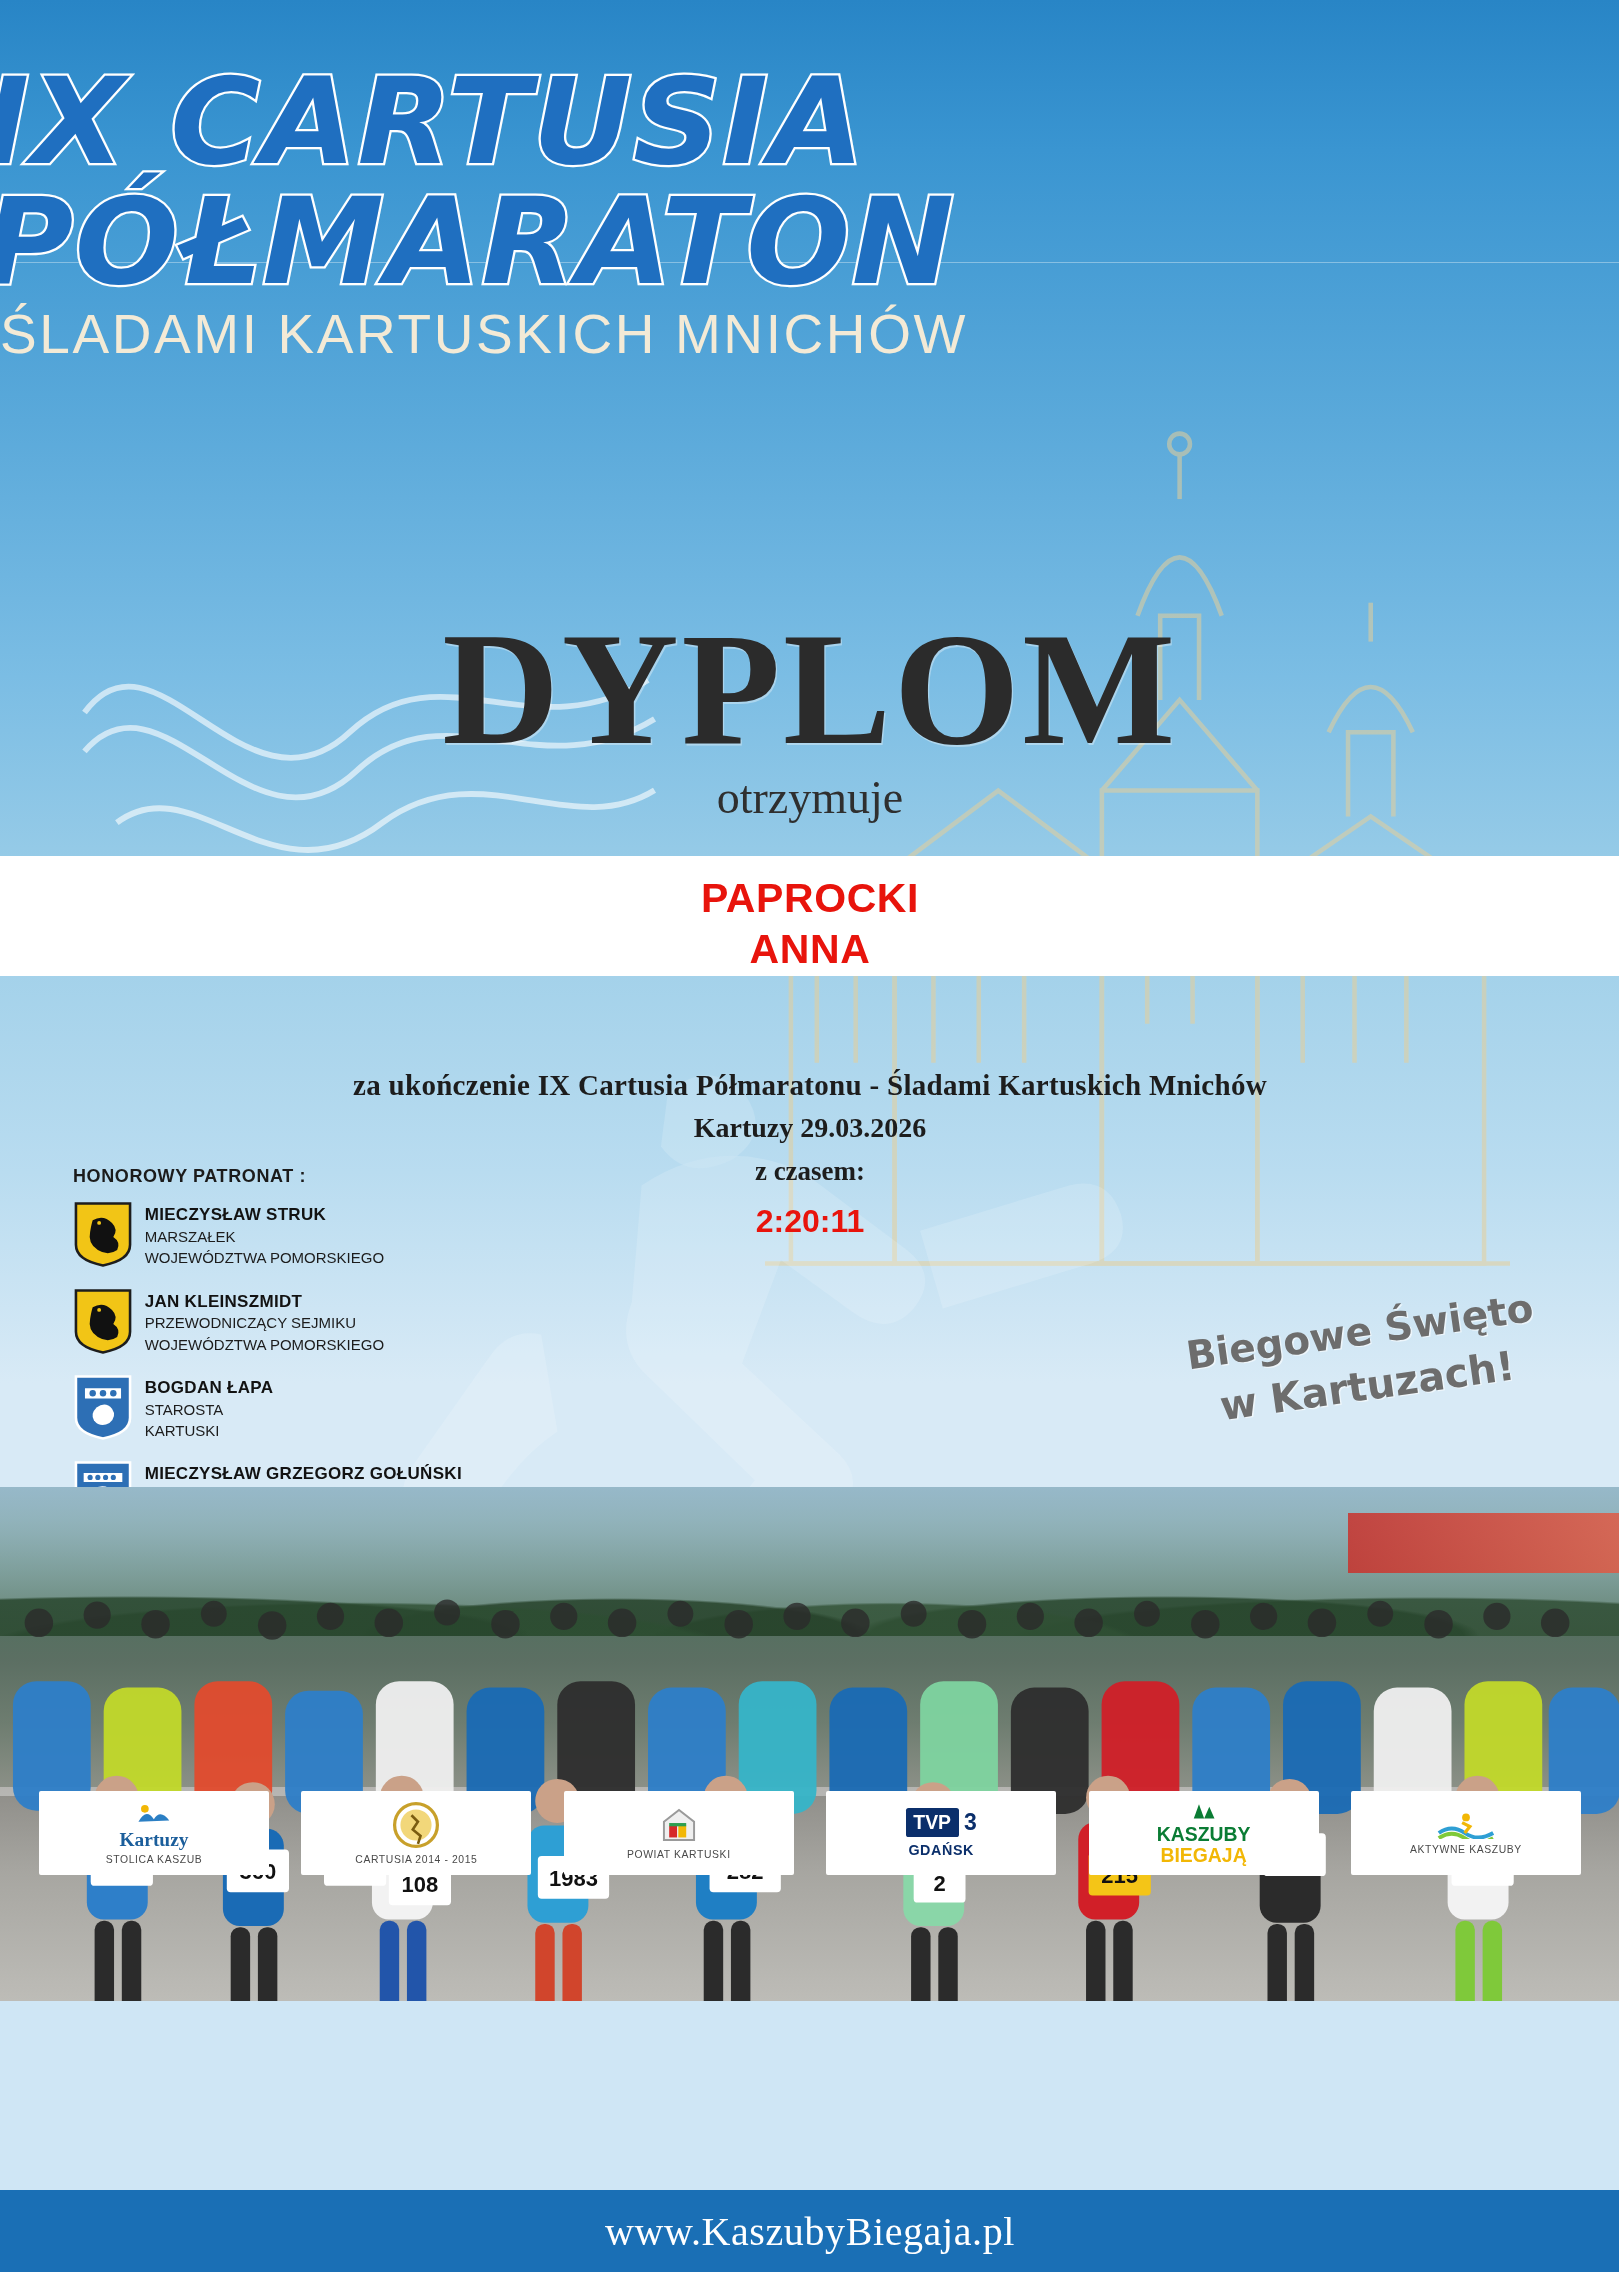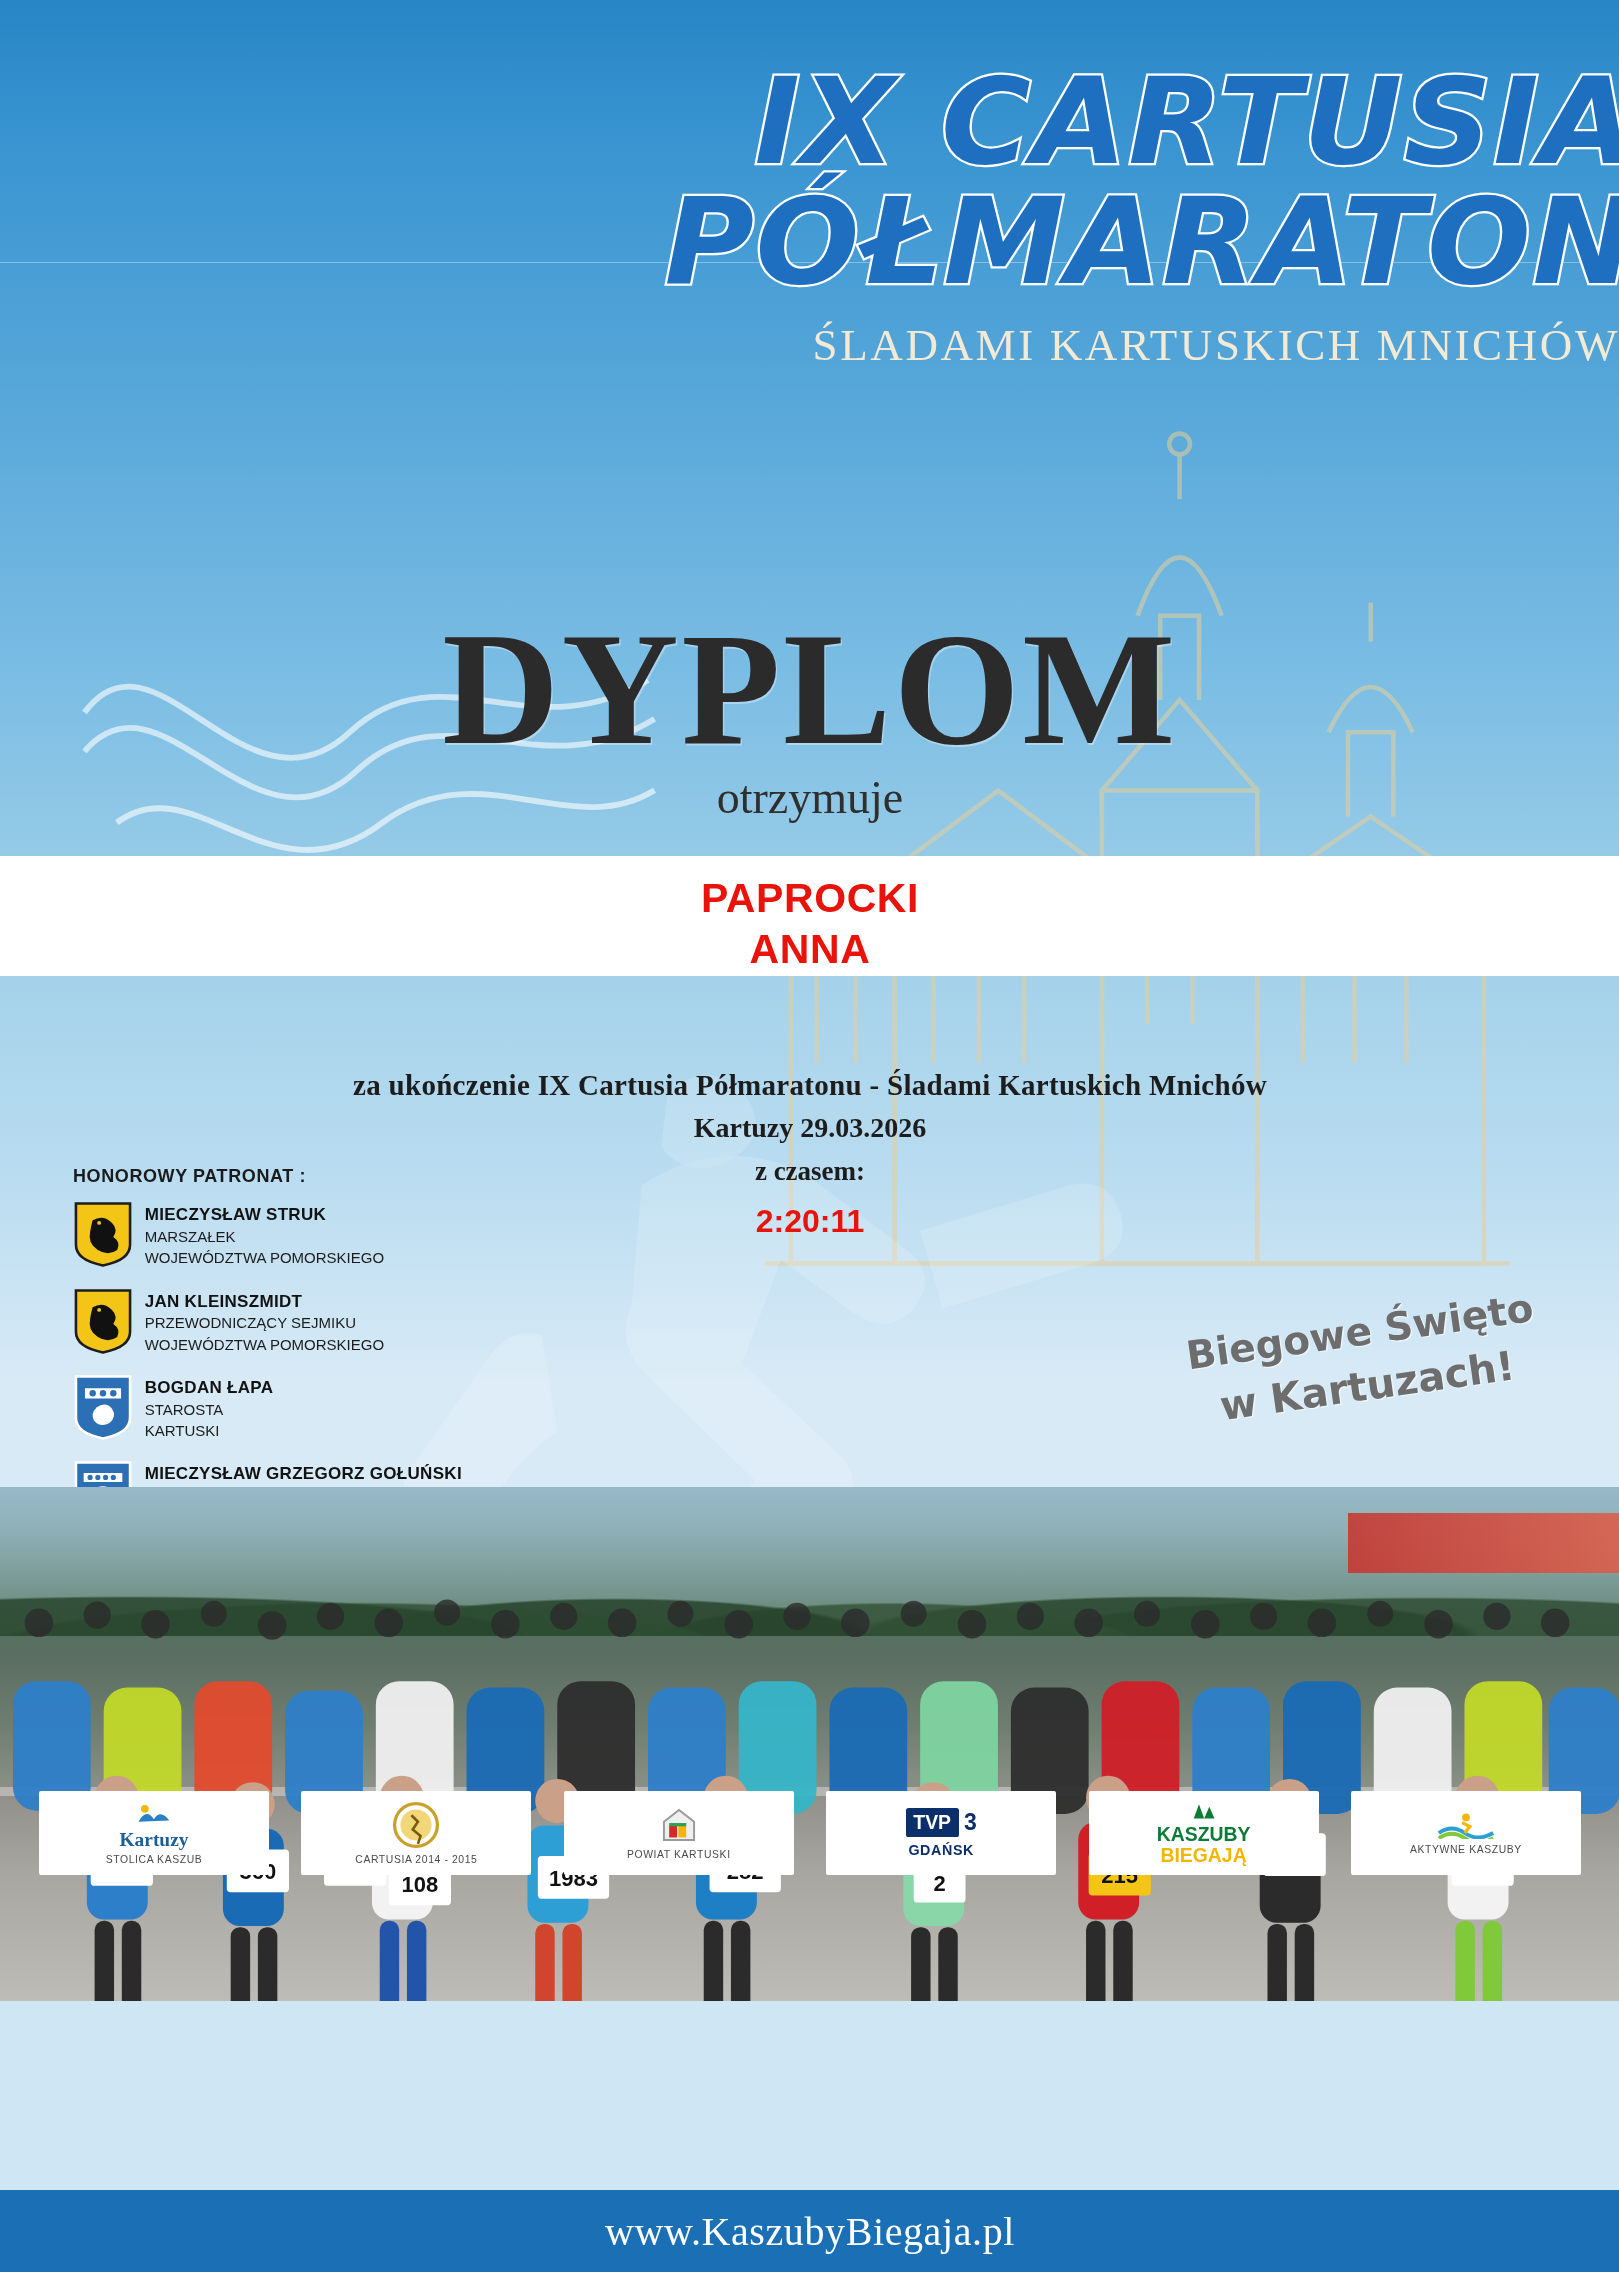--- a/index.html
+++ b/index.html
@@ -38,39 +38,38 @@
   .swirls svg { width:100%; height:100%; }
   
   .runner-silhouette {
     position:absolute; left:363px; top:1017px; width:907px; height:583px;
     opacity:.28;
   }
   .runner-silhouette svg{width:100%;height:100%;}
 
   
   .title-block {
-    position:absolute; top:62px; left:0; width:100%; text-align:right;
+    position:absolute; top:62px; left:0; width:100%; text-align:left;
   }
   .main-title {
     font-family:"DejaVu Sans", sans-serif;
     font-size:120px;
     font-weight:bold;
     font-style:italic;
     letter-spacing:1.3px;
     color:#1f6fc0;
     -webkit-text-stroke: 4.5px #ffffff;
     paint-order: stroke fill;
     text-shadow: 0 0 0 #fff;
     line-height:1;
     transform: scaleX(1.02);
   }
   .subtitle {
-    margin-top:17px;
-    font-family:Liberation Serif, serif;
-    font-size:45px;
+    font-family:Liberation Sans, sans-serif;
+    font-size:55px;
     letter-spacing:2.6px;
     color:#f3ead6;
     font-weight:normal;
   }
 
   
   .dyplom {
     position:absolute; top:596px; left:0; width:100%; text-align:center;
     font-family:"Liberation Serif", serif;
     font-weight:bold;

